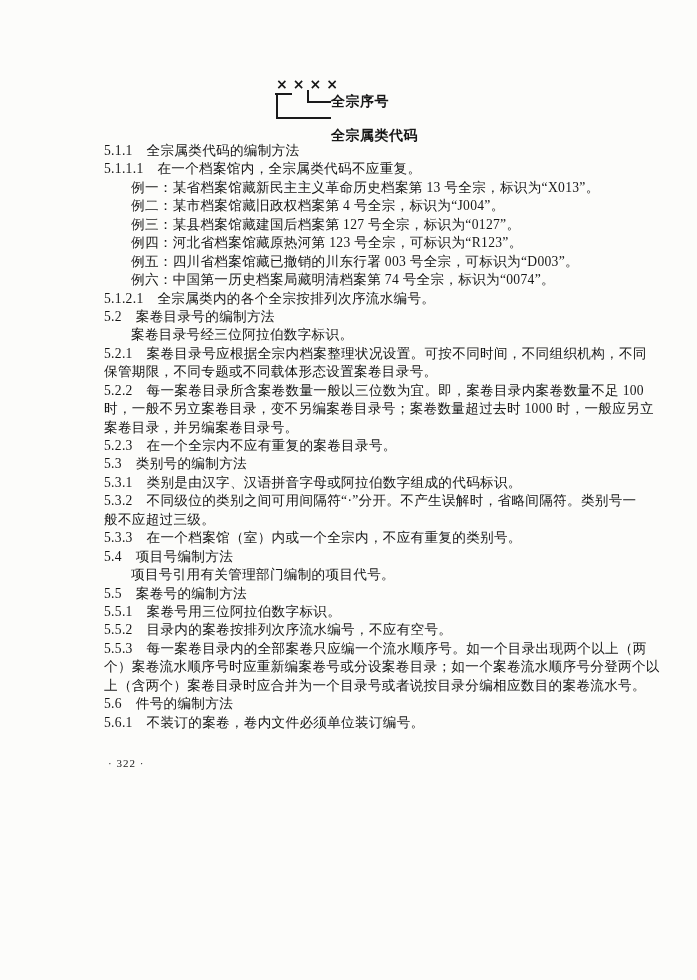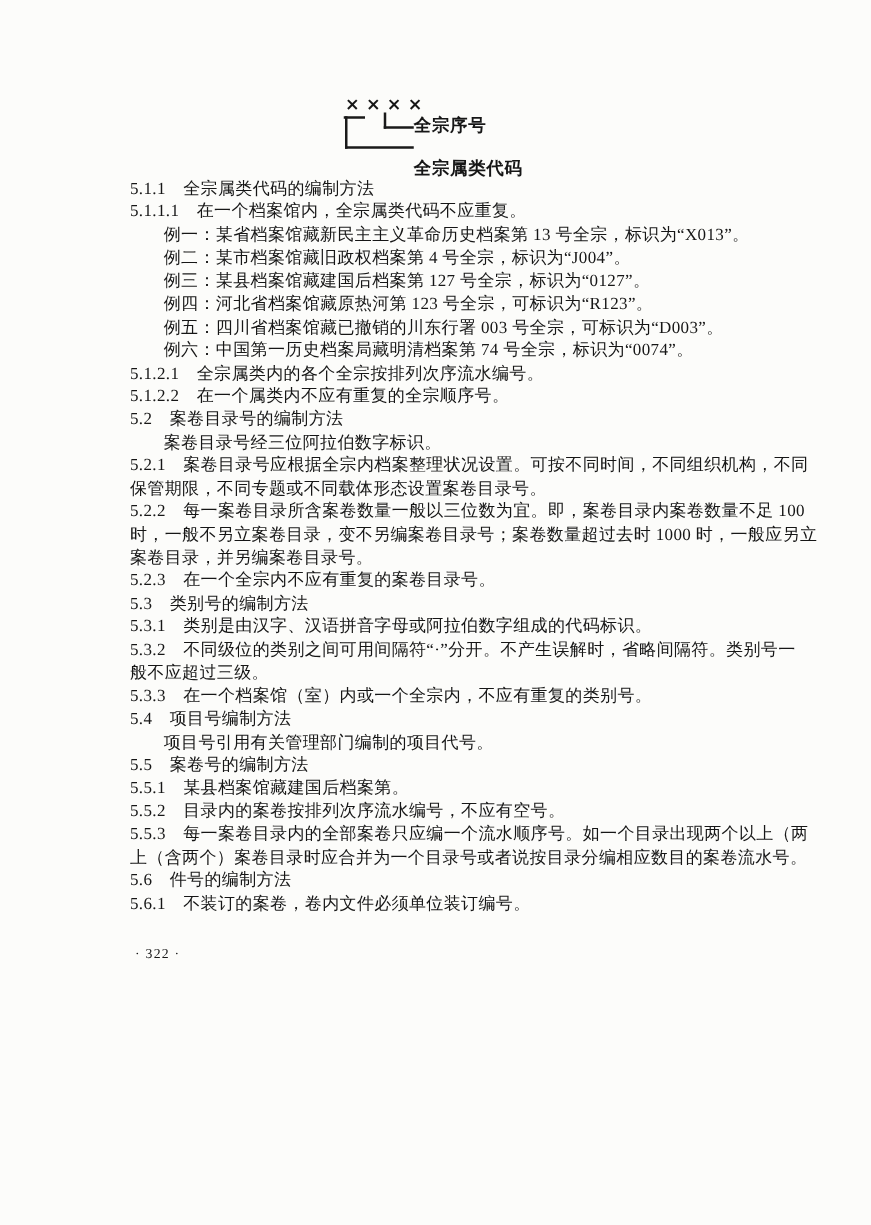--- a/index.html
+++ b/index.html
@@ -92,40 +92,40 @@
   <div class="body-text" id="lines">
       <div class="line">5.1.1　全宗属类代码的编制方法</div>
       <div class="line">5.1.1.1　在一个档案馆内，全宗属类代码不应重复。</div>
       <div class="line ind-1">例一：某省档案馆藏新民主主义革命历史档案第 13 号全宗，标识为“X013”。</div>
       <div class="line ind-1">例二：某市档案馆藏旧政权档案第 4 号全宗，标识为“J004”。</div>
       <div class="line ind-1">例三：某县档案馆藏建国后档案第 127 号全宗，标识为“0127”。</div>
       <div class="line ind-1">例四：河北省档案馆藏原热河第 123 号全宗，可标识为“R123”。</div>
       <div class="line ind-1">例五：四川省档案馆藏已撤销的川东行署 003 号全宗，可标识为“D003”。</div>
       <div class="line ind-1">例六：中国第一历史档案局藏明清档案第 74 号全宗，标识为“0074”。</div>
       <div class="line">5.1.2.1　全宗属类内的各个全宗按排列次序流水编号。</div>
-      <div class="line">5.1.2.2　在一个属类内不应有重复的全宗顺序号。</div>
       <div class="line">5.2　案卷目录号的编制方法</div>
       <div class="line ind-1">案卷目录号经三位阿拉伯数字标识。</div>
       <div class="line">5.2.1　案卷目录号应根据全宗内档案整理状况设置。可按不同时间，不同组织机构，不同</div>
       <div class="line">保管期限，不同专题或不同载体形态设置案卷目录号。</div>
       <div class="line">5.2.2　每一案卷目录所含案卷数量一般以三位数为宜。即，案卷目录内案卷数量不足 100</div>
       <div class="line">时，一般不另立案卷目录，变不另编案卷目录号；案卷数量超过去时 1000 时，一般应另立</div>
       <div class="line">案卷目录，并另编案卷目录号。</div>
       <div class="line">5.2.3　在一个全宗内不应有重复的案卷目录号。</div>
       <div class="line">5.3　类别号的编制方法</div>
       <div class="line">5.3.1　类别是由汉字、汉语拼音字母或阿拉伯数字组成的代码标识。</div>
       <div class="line">5.3.2　不同级位的类别之间可用间隔符“·”分开。不产生误解时，省略间隔符。类别号一</div>
       <div class="line">般不应超过三级。</div>
       <div class="line">5.3.3　在一个档案馆（室）内或一个全宗内，不应有重复的类别号。</div>
       <div class="line">5.4　项目号编制方法</div>
       <div class="line ind-1">项目号引用有关管理部门编制的项目代号。</div>
       <div class="line">5.5　案卷号的编制方法</div>
-      <div class="line">5.5.1　某县档案馆藏建国后档案第。</div>
+      <div class="line">5.5.1　案卷号用三位阿拉伯数字标识。</div>
       <div class="line">5.5.2　目录内的案卷按排列次序流水编号，不应有空号。</div>
       <div class="line">5.5.3　每一案卷目录内的全部案卷只应编一个流水顺序号。如一个目录出现两个以上（两</div>
+      <div class="line">个）案卷流水顺序号时应重新编案卷号或分设案卷目录；如一个案卷流水顺序号分登两个以</div>
       <div class="line">上（含两个）案卷目录时应合并为一个目录号或者说按目录分编相应数目的案卷流水号。</div>
       <div class="line">5.6　件号的编制方法</div>
       <div class="line">5.6.1　不装订的案卷，卷内文件必须单位装订编号。</div>
     </div>
 
   <div class="page-number">· 322 ·</div>
 
 </div>
 
 </body></html>

